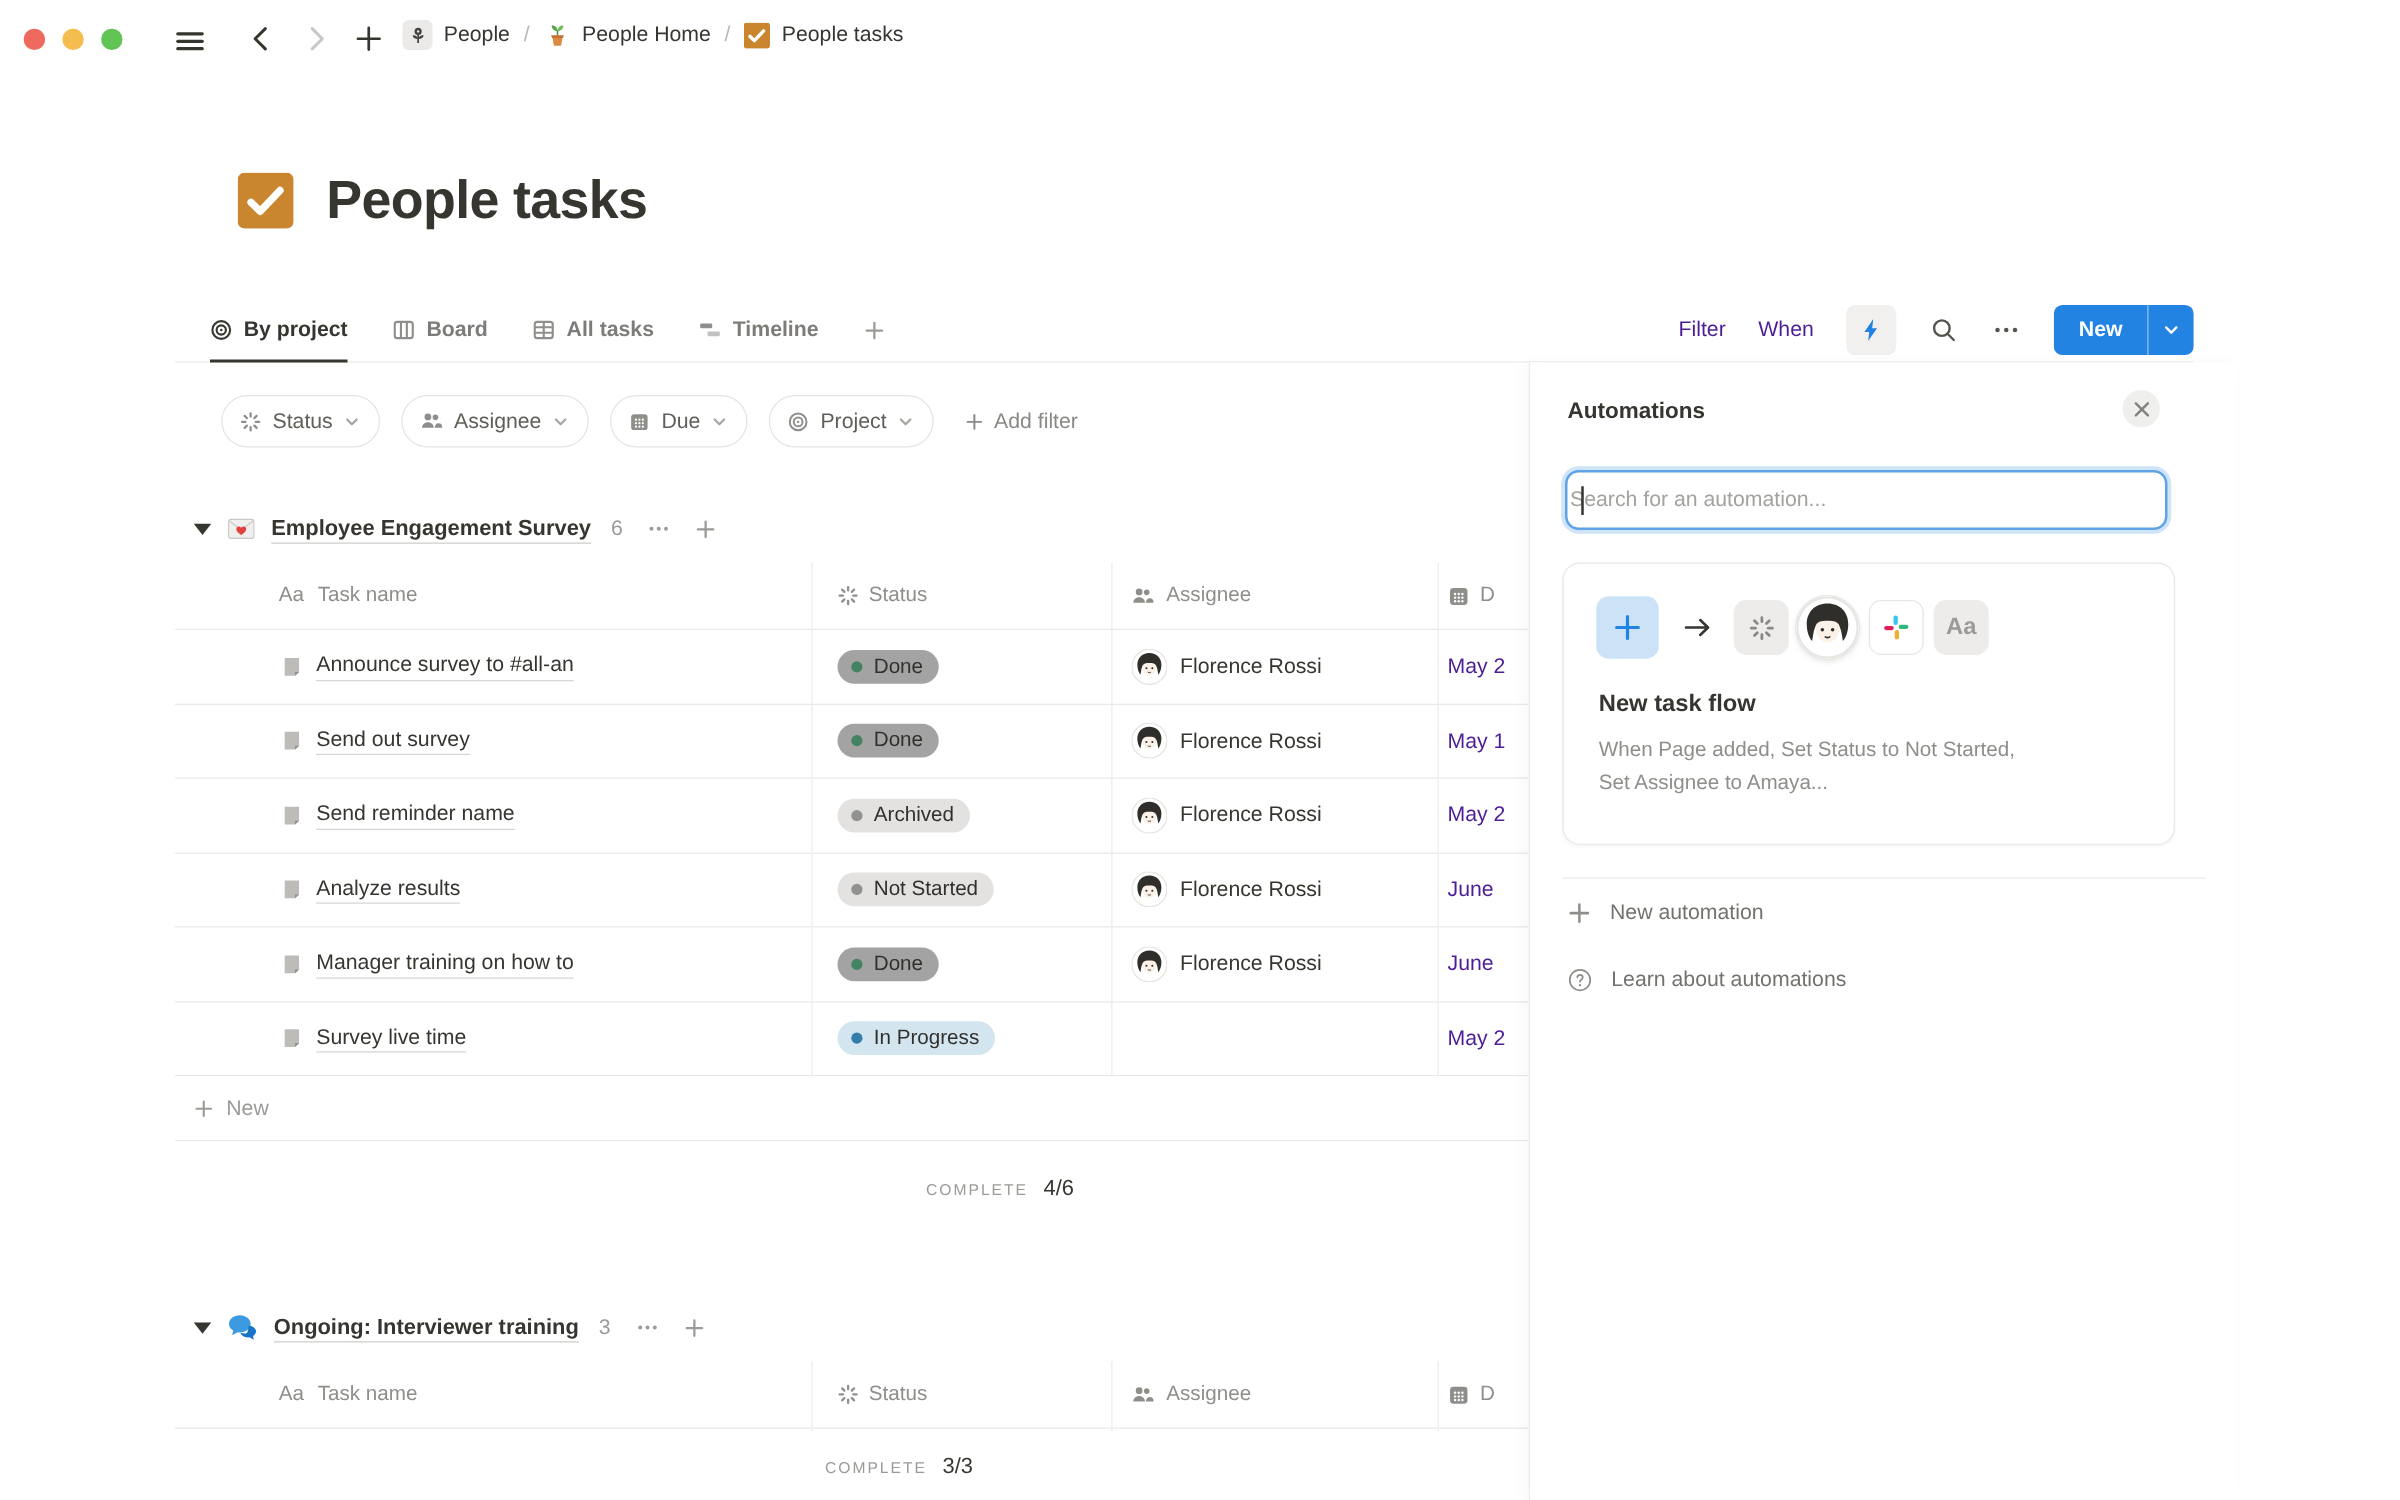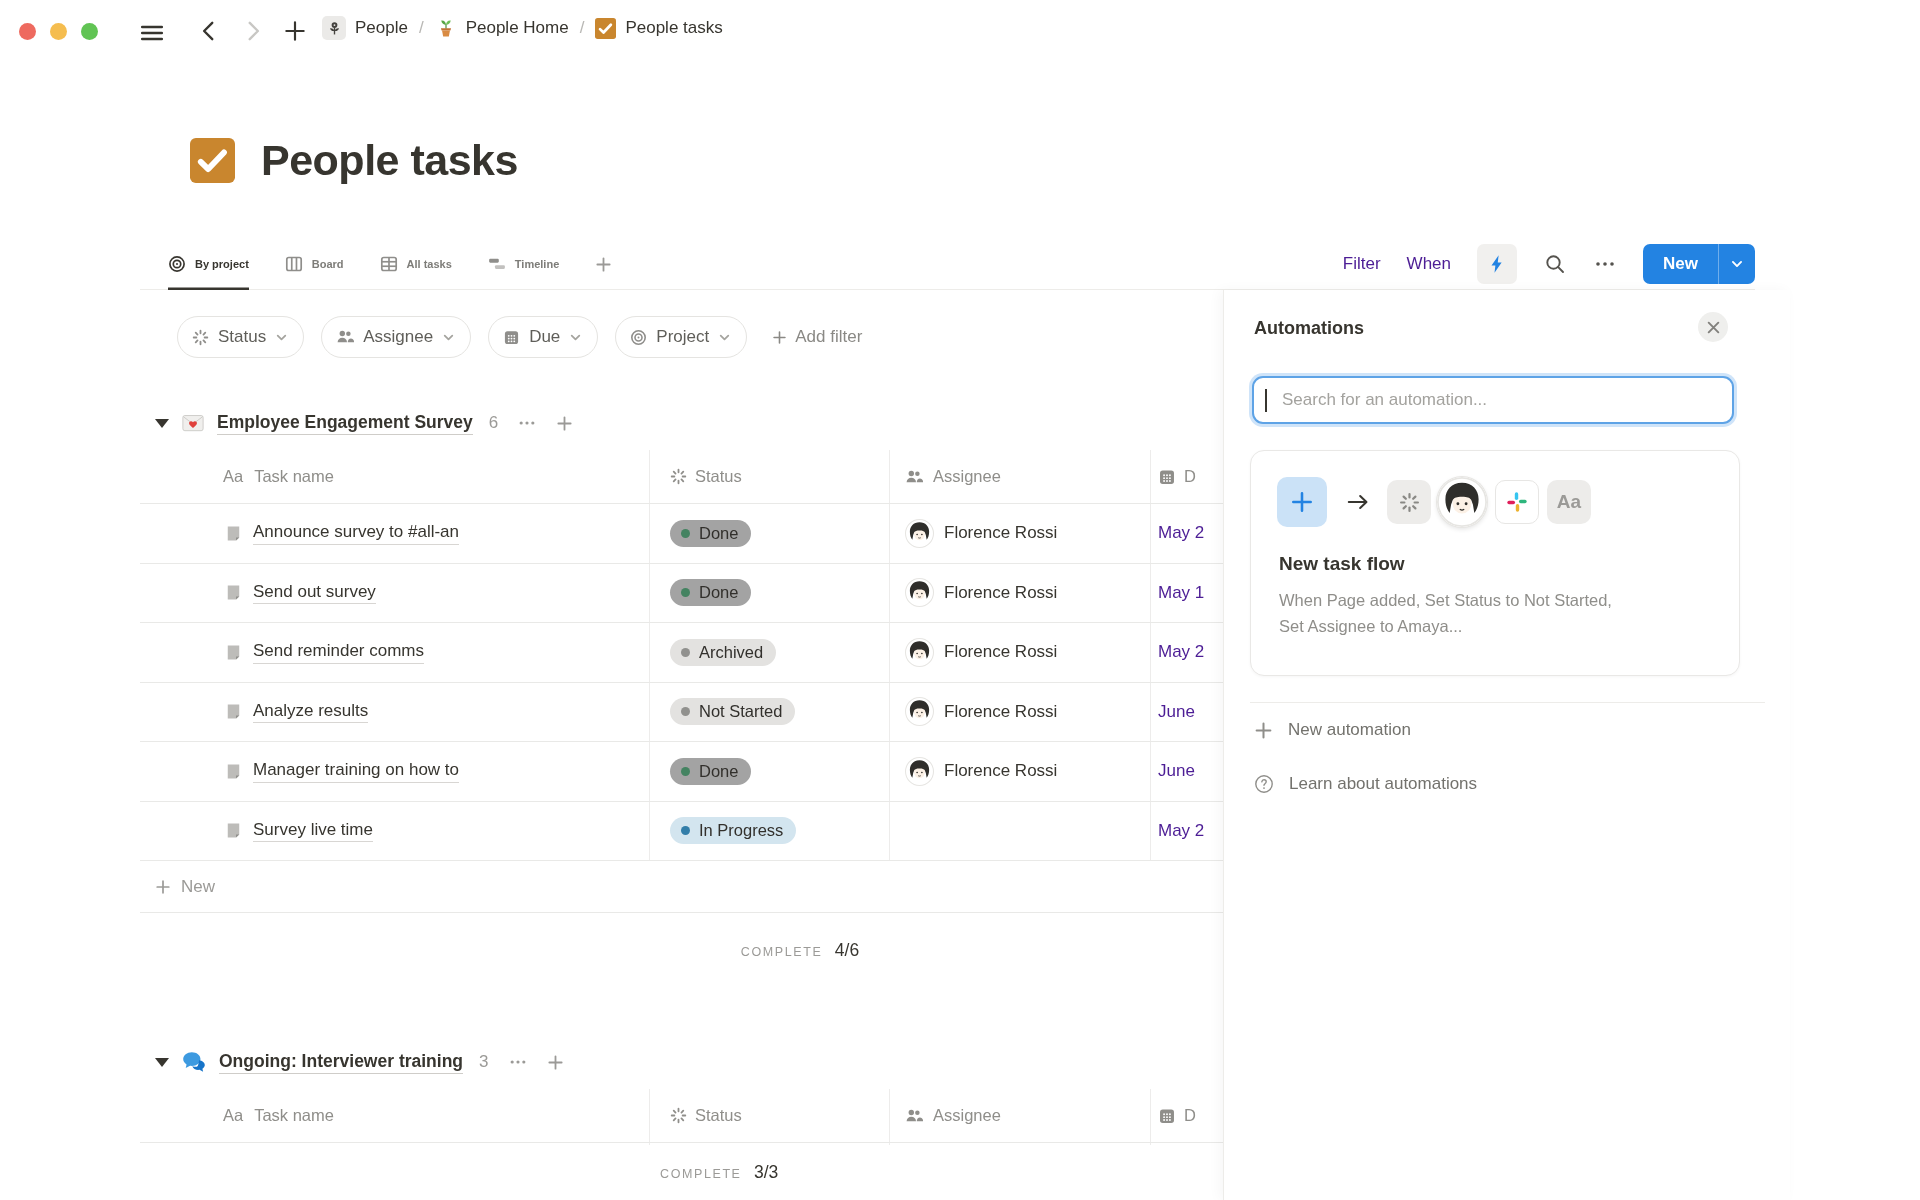--- a/index.html
+++ b/index.html
@@ -21,21 +21,21 @@
   .tb-right { position:absolute; right:32px; top:0; height:56px; display:flex; align-items:center; gap:30px; }
   .share { font-size:17px; color:#37352F; }
 
   
   .title-row { position:absolute; left:190px; top:136px; display:flex; align-items:center; gap:26px; }
   .page-title { font-size:43px; font-weight:700; letter-spacing:-0.5px; color:#37352F; }
 
   
   .tabsbar { position:absolute; left:140px; top:238px; width:1615px; height:52px; border-bottom:1px solid #EDECE9; }
   .tabs { position:absolute; left:28px; top:0; height:52px; display:flex; align-items:center; gap:36px; }
-  .tab { display:flex; align-items:center; gap:9px; height:52px; font-size:11px; font-weight:600; color:#7D7C78; cursor:pointer; }
+  .tab { display:flex; align-items:center; gap:9px; height:52px; font-size:17px; font-weight:600; color:#7D7C78; cursor:pointer; }
   .tab.active { color:#37352F; box-shadow:inset 0 -2.5px 0 #37352F; }
   .tab .ti { color:#8F8E8B; }
   .tab.active .ti { color:#37352F; }
   .tabs-plus { color:#9B9A97; }
   .view-ctrls { position:absolute; right:0; top:0; height:52px; display:flex; align-items:center; gap:26px; }
   .ctrl-txt { font-size:17px; color:#4c1d95; cursor:pointer; }
   .bolt-box { width:40px; height:40px; border-radius:7px; background:#F1F0EE; display:flex; align-items:center; justify-content:center; }
   .new-btn { display:flex; height:40px; border-radius:7px; overflow:hidden; cursor:pointer; }
   .new-main { background:#2383E2; color:#fff; font-size:17px; font-weight:600; display:flex; align-items:center; padding:0 20px; }
   .new-chev { background:#2383E2; border-left:1px solid rgba(255,255,255,0.35); width:37px; display:flex; align-items:center; justify-content:center; color:#fff; }
@@ -81,21 +81,21 @@
   .g-spacer { height:48px; }
 
   
   .sticky-complete { position:absolute; left:140px; top:1145px; width:1083px; height:55px; background:#fff; z-index:5; display:flex; align-items:center; }
   .sticky-complete .wrap { width:280px; margin-left:520px; text-align:left; white-space:nowrap; }
 
   
   .panel { position:absolute; left:1223px; top:290px; width:567px; height:910px; background:#fff; border-left:1px solid #EDECE9; box-shadow:-4px 0 12px rgba(0,0,0,0.035); z-index:10; }
   .p-title { position:absolute; left:30px; top:28px; font-size:18px; font-weight:700; color:#37352F; }
   .p-close { position:absolute; right:62px; top:22px; width:30px; height:30px; border-radius:50%; background:#EFEFED; display:flex; align-items:center; justify-content:center; color:#82817D; cursor:pointer; }
-  .p-search { position:absolute; left:28px; top:86px; width:482px; height:48px; border:2px solid #5EA3E6; border-radius:11px; box-shadow:0 0 0 3px rgba(35,131,226,0.22); background:#fff; font-size:17px; color:#37352F; padding:0 28px; outline:none; font-family:"Liberation Sans", sans-serif; }
+  .p-search { position:absolute; left:28px; top:86px; width:482px; height:48px; border:2px solid #5EA3E6; border-radius:11px; box-shadow:0 0 0 3px rgba(35,131,226,0.22); background:#fff; font-size:17px; color:#37352F; padding:0 2px; outline:none; font-family:"Liberation Sans", sans-serif; }
   .p-search::placeholder { color:#A3A29E; }
   .p-caret { position:absolute; left:41px; top:99px; width:1.5px; height:23px; background:#37352F; }
   .p-card { position:absolute; left:26px; top:160px; width:490px; height:226px; border:1px solid #E9E8E6; border-radius:14px; box-shadow:0 1px 3px rgba(0,0,0,0.04); background:#fff; cursor:pointer; }
   .icon-sq { position:absolute; border-radius:10px; display:flex; align-items:center; justify-content:center; }
   .sq-plus { left:26px; top:26px; width:50px; height:50px; background:#CBE2F7; color:#2383E2; }
   .sq-arrow { left:94px; top:38px; color:#37352F; }
   .sq-burst { left:136px; top:29px; width:44px; height:44px; background:#EDECEA; color:#8A8985; }
   .sq-avatar { left:186px; top:26px; width:50px; height:50px; border-radius:50%; background:#fff; box-shadow:0 0 0 1px #E7E6E3, 0 2px 5px rgba(0,0,0,0.12); overflow:hidden; }
   .sq-slack { left:244px; top:29px; width:44px; height:44px; background:#fff; border:1px solid #E7E6E4; }
   .sq-aa { left:296px; top:29px; width:44px; height:44px; background:#EDECEA; color:#9B9A97; font-size:19px; font-weight:600; }
@@ -539,21 +539,21 @@
         <div class="c col-due">
             <span class="due-txt">May 1</span>
           </div>
       </div>
 
       <div class="trow">
         <div class="c col-name">
           <svg class="di" width="17" height="17">
               <use href="#i-doc"></use>
             </svg>
-          <span class="tname">Send reminder comms</span>
+          <span class="tname">Send reminder name</span>
         </div>
         <div class="c col-status">
             <span class="pill gray">
               <i class="dot"></i>
               <span>Archived</span>
             </span>
           </div>
         <div class="c col-assign">
             <svg class="av">
               <use href="#av-f"></use>

